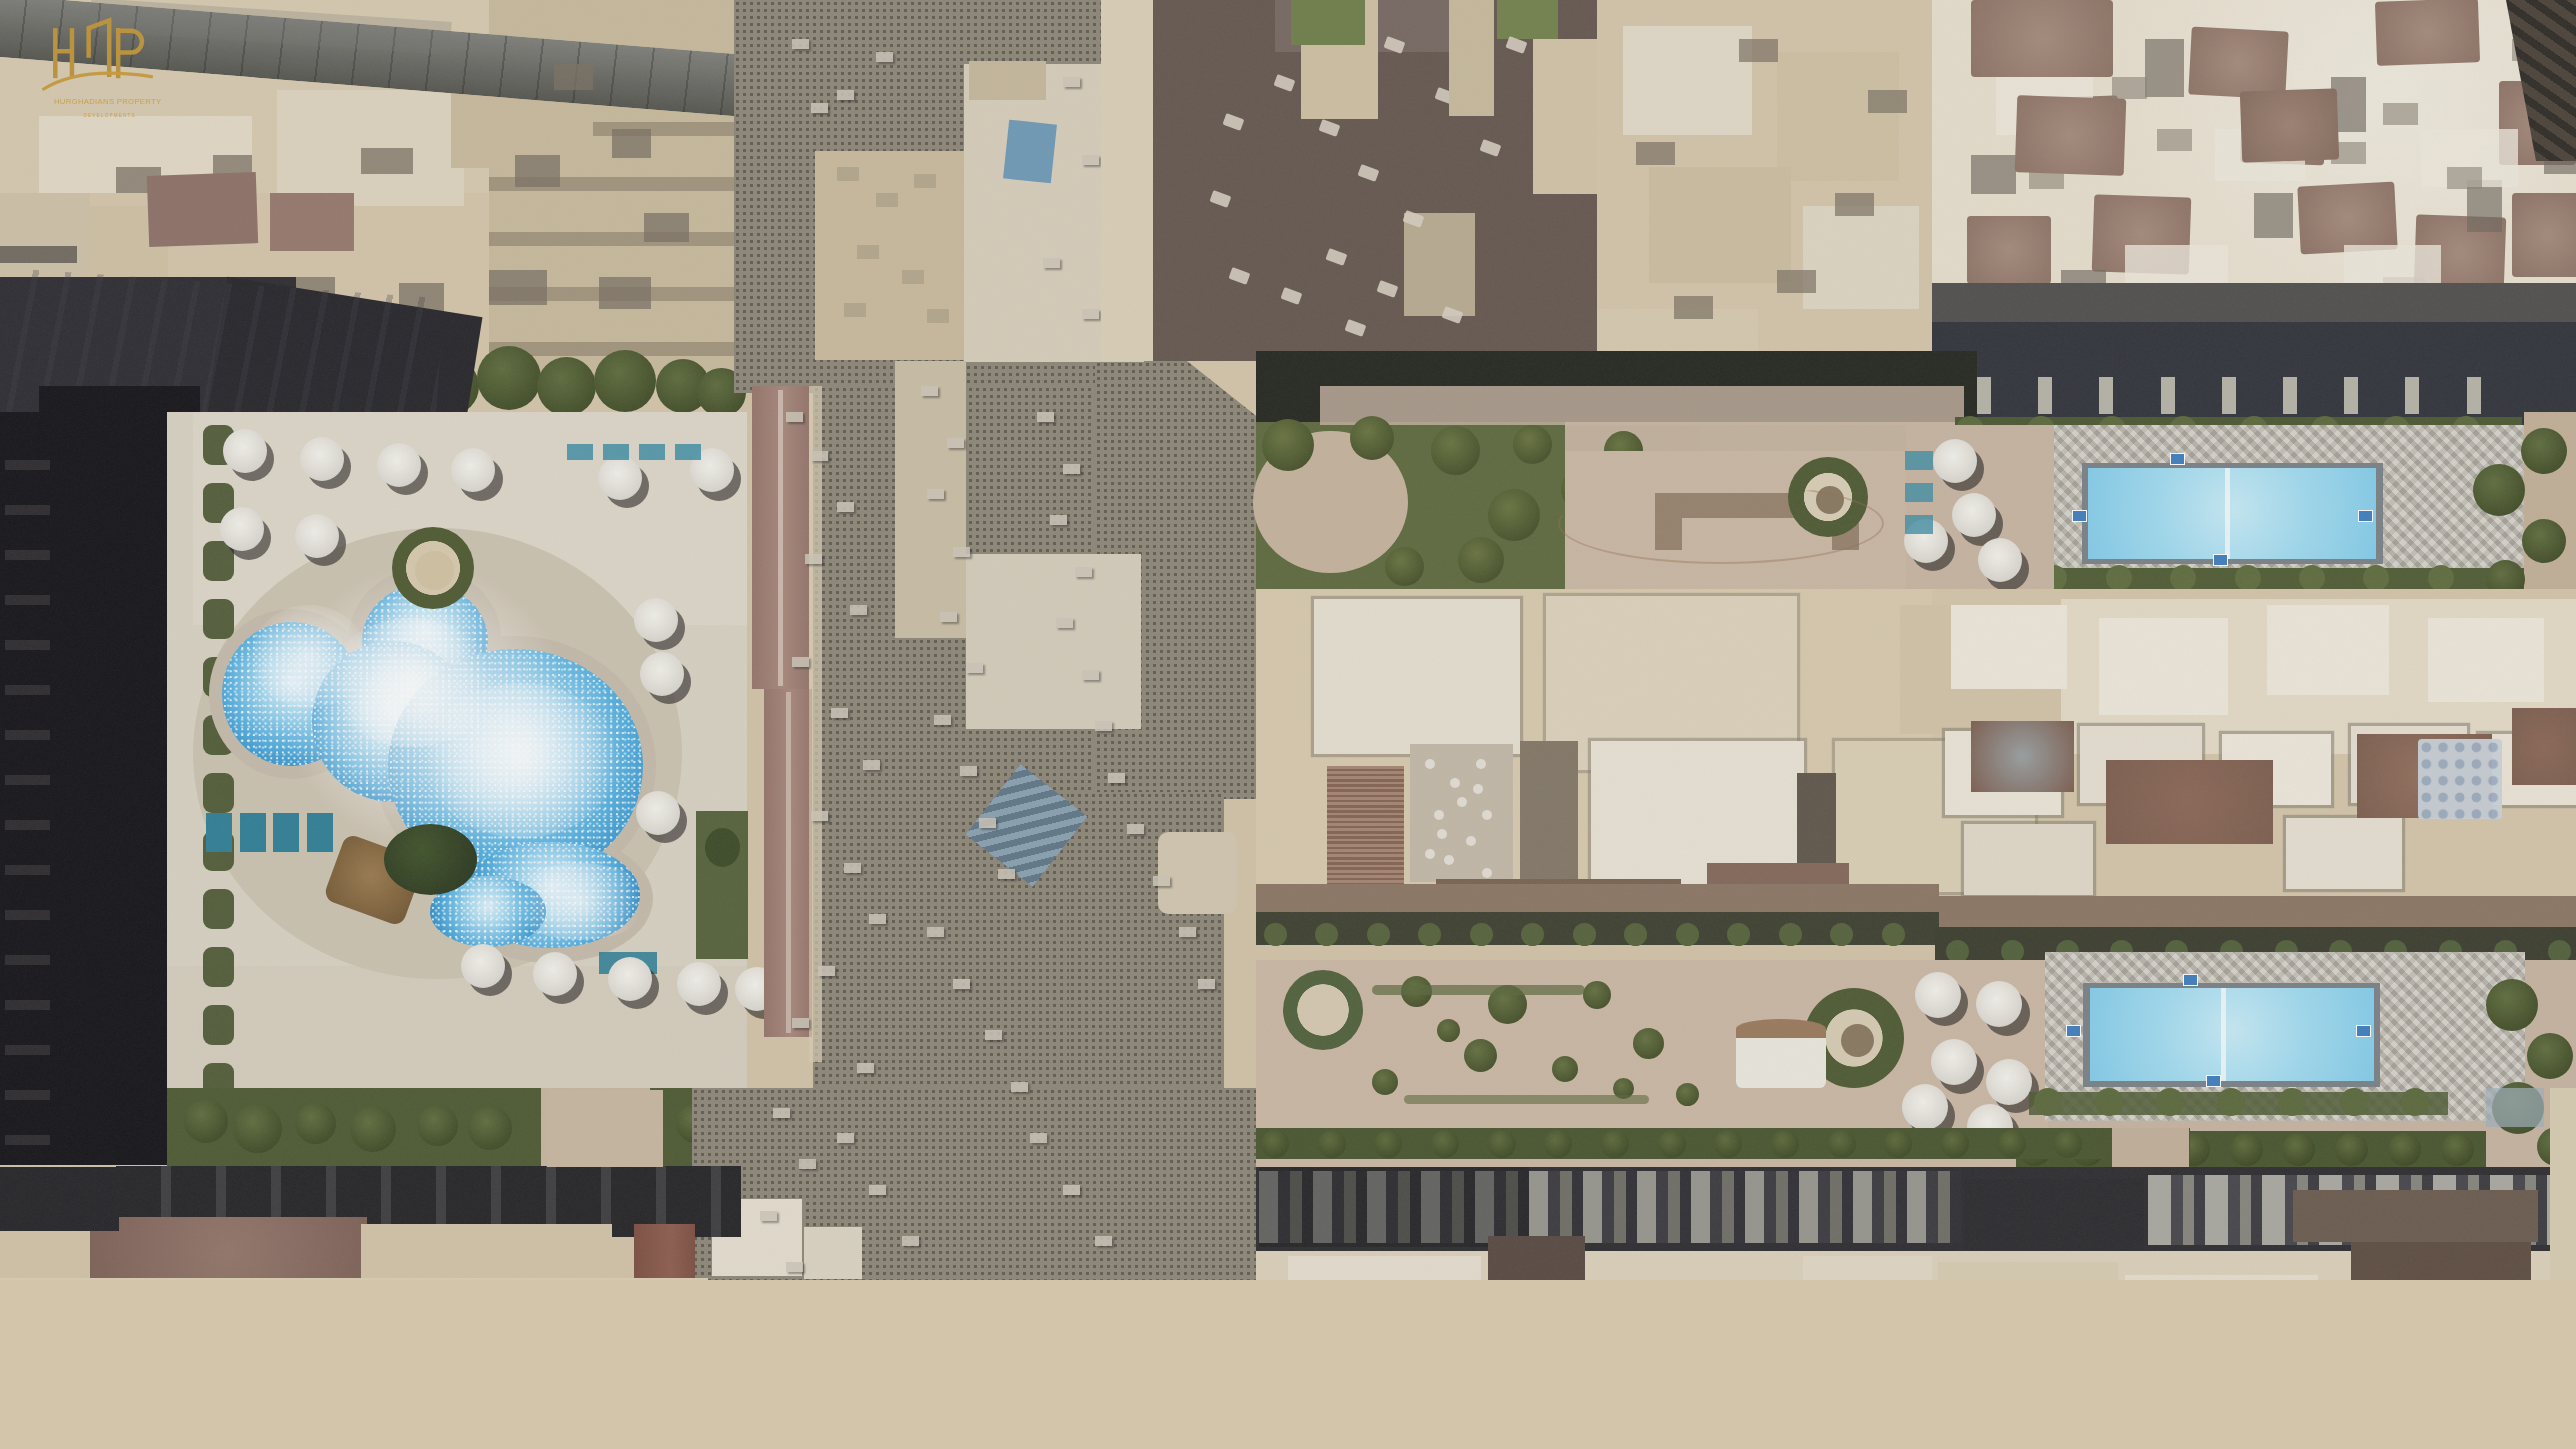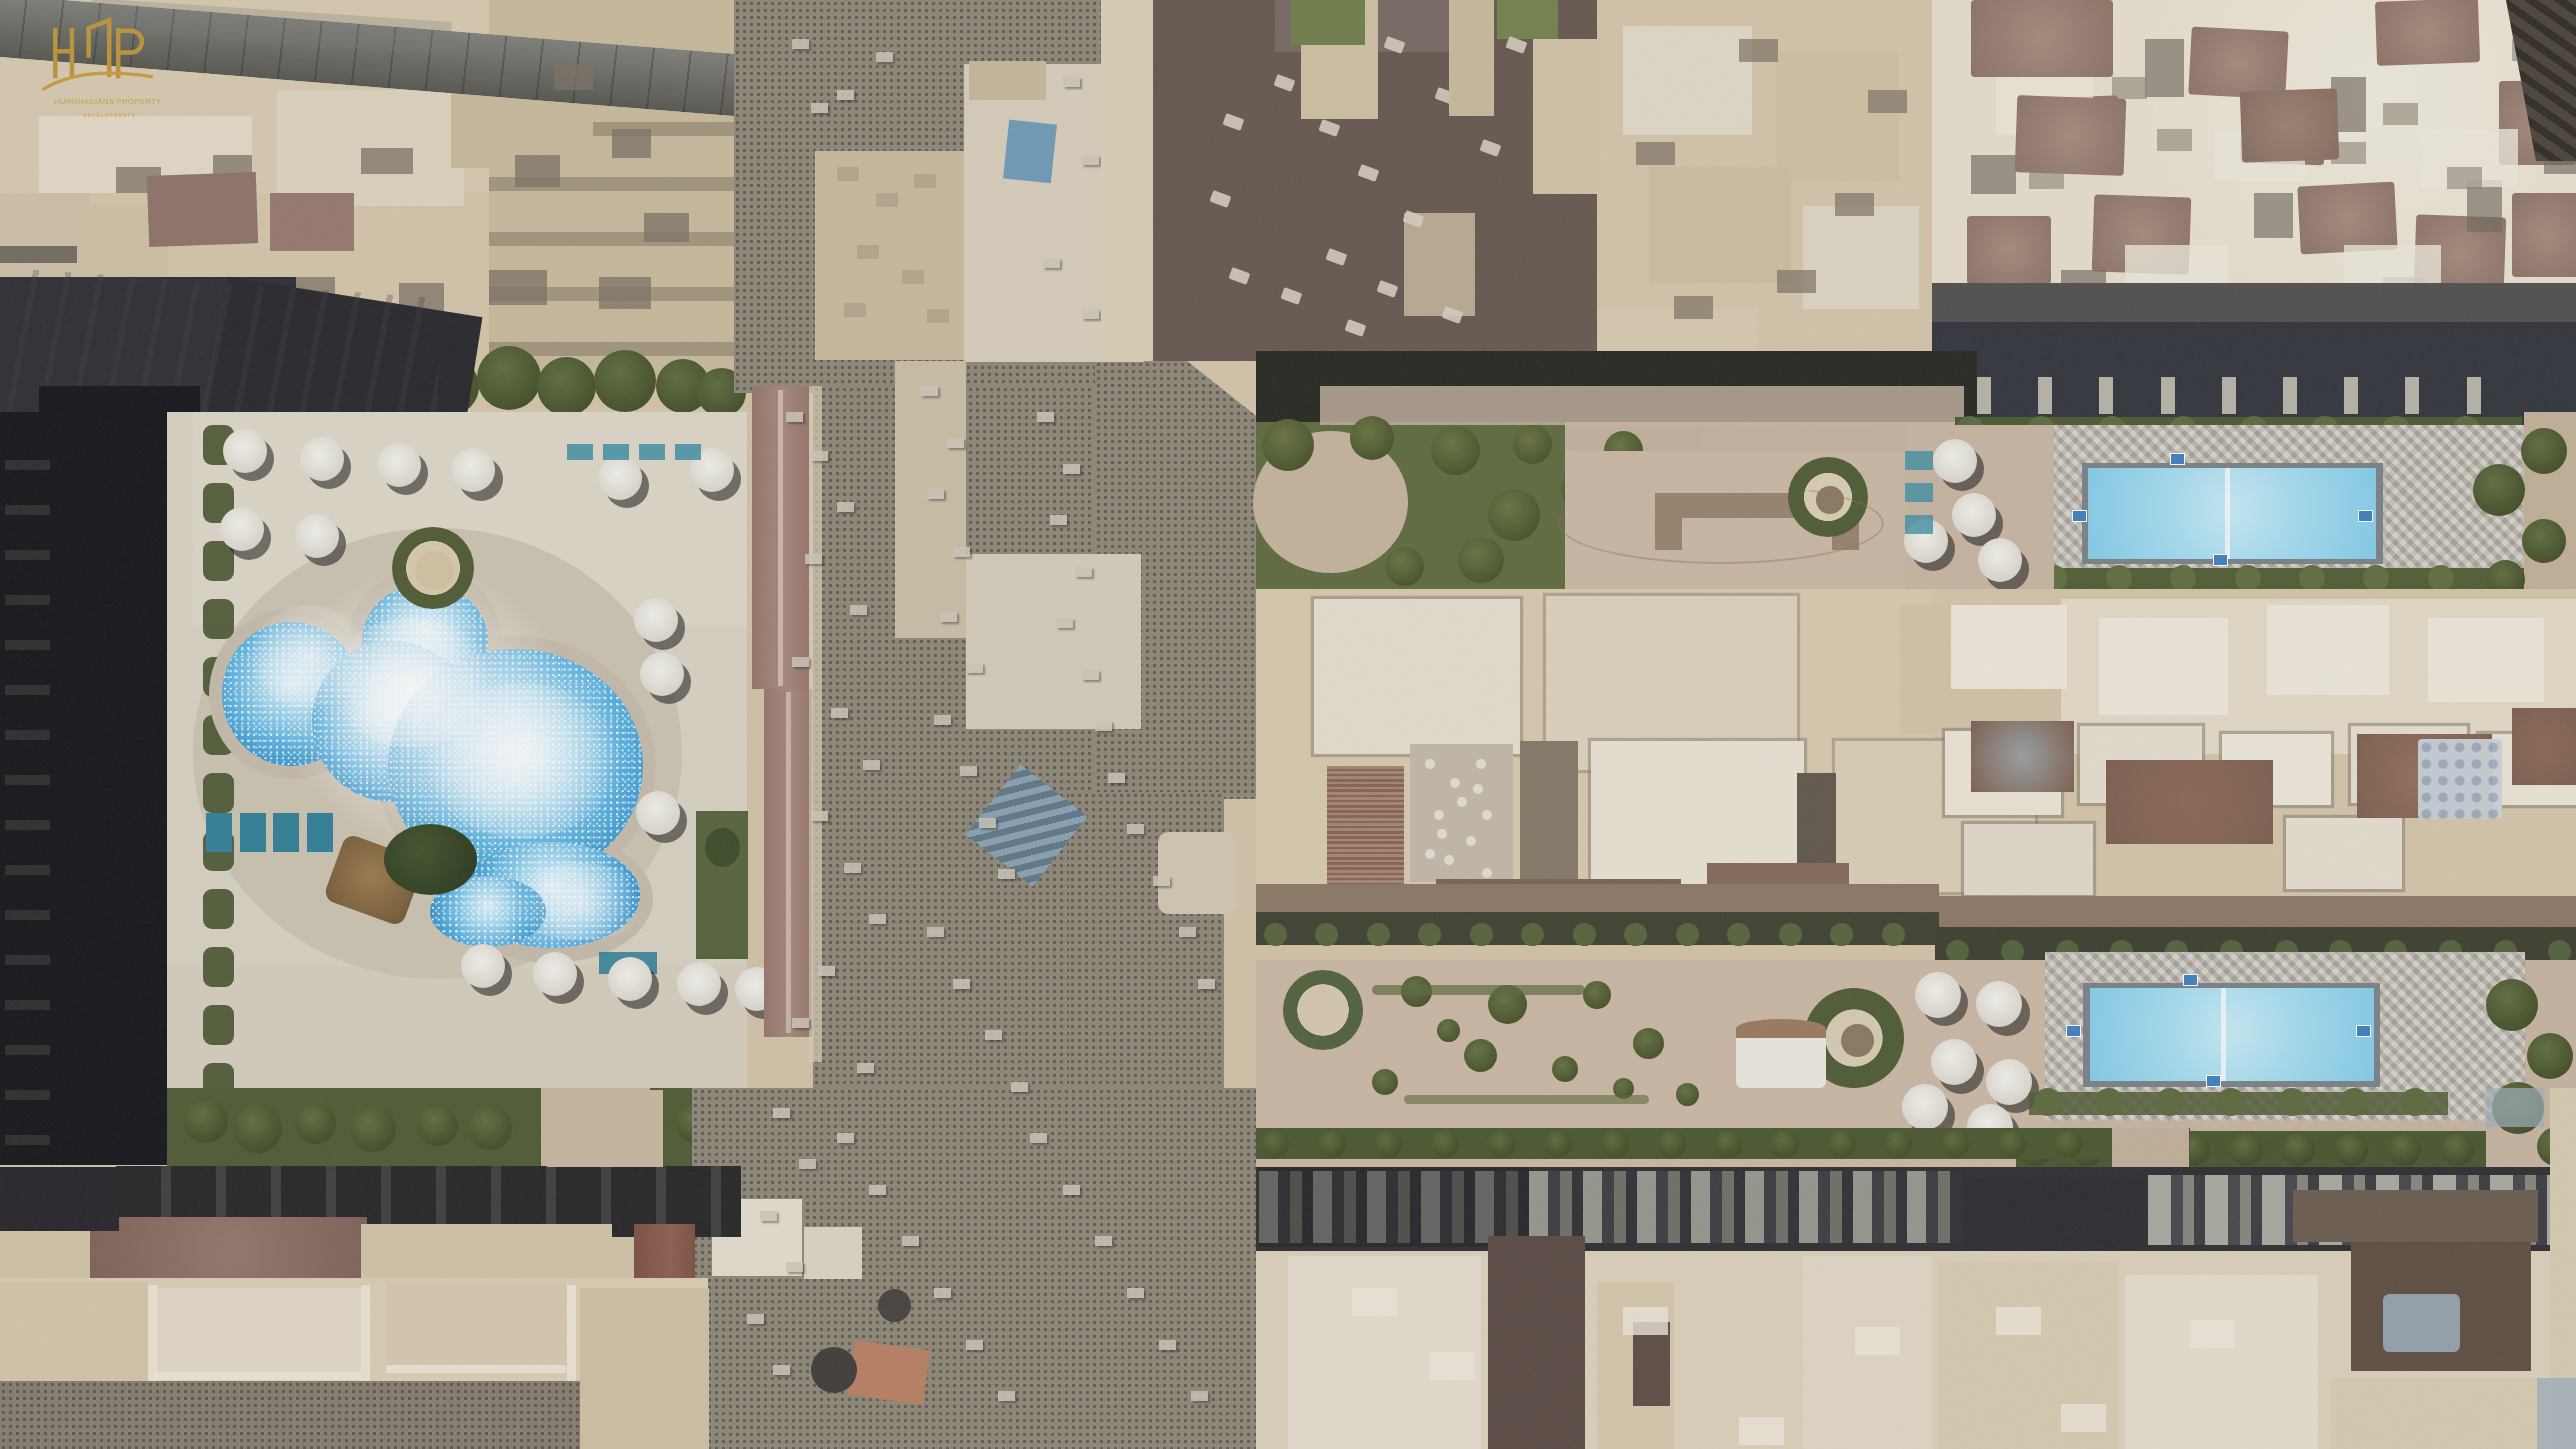--- a/index.html
+++ b/index.html
@@ -1,15 +1,15 @@
 <!DOCTYPE html>
 <html style="font-size:10.3px"><head><meta charset="utf-8">
 <style>
 html,body{margin:0;padding:0;background:#d3c5a9;}
-#c{position:relative;width:2576px;height:1449px;overflow:hidden;font-family:"Liberation Sans",sans-serif;}
+#c{position:relative;width:2576px;height:1280px;overflow:hidden;font-family:"Liberation Sans",sans-serif;}
 #c div{position:absolute;}
 .dg{background-color:#8e8779;background-image:radial-gradient(circle,rgba(52,47,42,.5) 1.4px,transparent 1.8px);background-size:7px 7px;}
 .dg2{background-color:#857d6f;background-image:radial-gradient(circle,rgba(52,47,42,.5) 1.4px,transparent 1.8px);background-size:7px 7px;}
 .ck{background-image:repeating-linear-gradient(45deg,rgba(255,255,255,.22) 0 5.2px,rgba(110,105,98,.2) 5.2px 10.3px),repeating-linear-gradient(-45deg,rgba(255,255,255,.16) 0 5.2px,rgba(110,105,98,.16) 5.2px 10.3px);}
 .tile{background-image:repeating-linear-gradient(180deg,rgba(255,255,255,.15) 0 2.6px,rgba(0,0,0,.12) 2.6px 5.2px);}
 </style></head><body>
 <div id="c">
 <div style="left:0px;top:0px;width:2576px;height:1449px;background:#d3c5a9;"></div>
 <div style="left:0px;top:0px;width:741px;height:412px;background:#d5c7ab;"></div>
 <div style="left:0px;top:0px;width:489px;height:193px;background:#d8cbb1;"></div>

